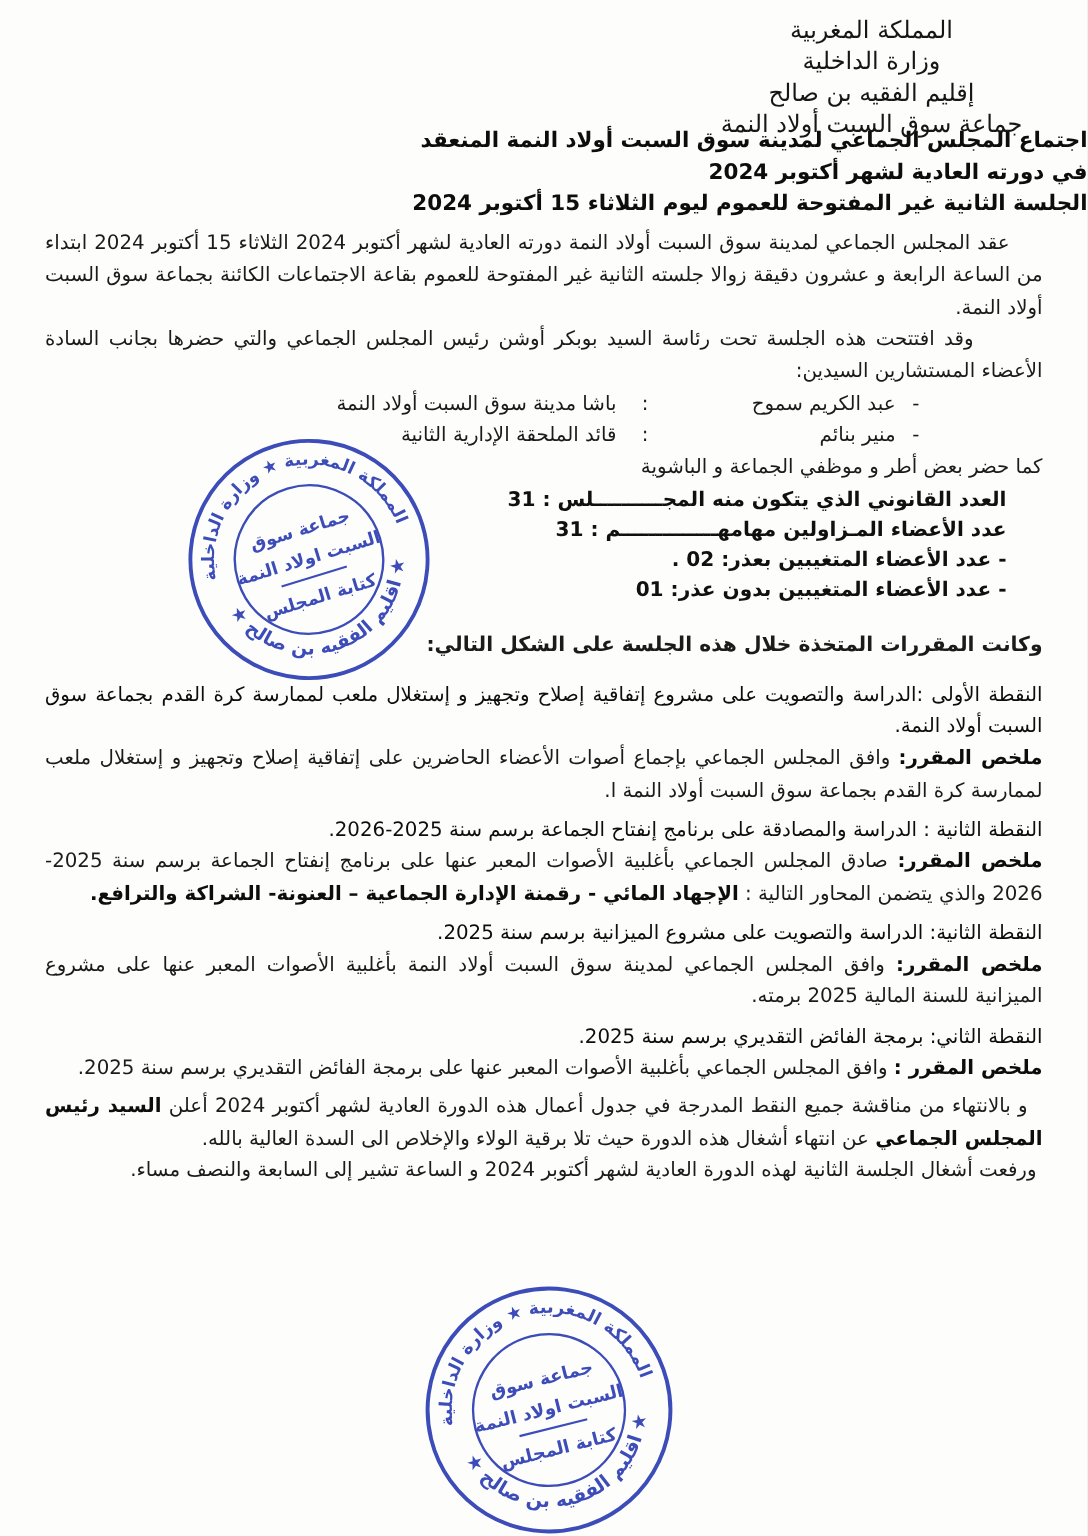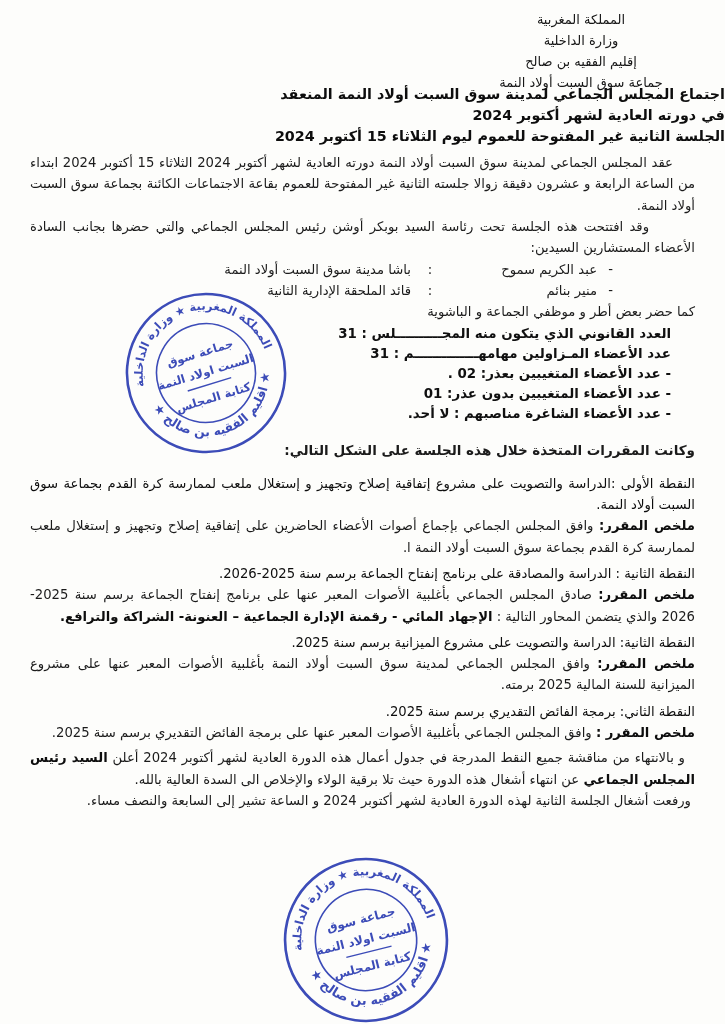--- a/index.html
+++ b/index.html
@@ -4,21 +4,21 @@
 <style>
   html,body{margin:0;padding:0;background:#e8e8e8;}
   .page{
     position:relative;width:725px;height:1024px;margin:0 auto;
     background:#fdfdfb;overflow:hidden;direction:rtl;
     font-family:"DejaVu Sans",sans-serif;color:#1b1b1b;
   }
   
   .letterhead{
     position:absolute;top:9px;right:18px;width:252px;
-    text-align:center;font-size:13px;line-height:21px;color:#161616;
+    text-align:center;font-size:16px;line-height:21px;color:#161616;
   }
   
   .title-block{padding-top:84px;text-align:center;font-weight:bold;color:#0d0d0d;}
   .title-main{font-size:20px;word-spacing:8px;line-height:26px;margin-bottom:4px;}
   .title-sub{font-size:14.3px;line-height:21px;text-align:right;}
   
   .body{padding:5px 30px 0 30px;font-size:13.2px;line-height:21.3px;text-align:justify;}
   .body p{margin:0;}
   .indent-sm{text-indent:22px;}
   .indent-lg{text-indent:46px;}
@@ -86,21 +86,20 @@
       </div>
     </div>
 
     <div class="staff-note">كما حضر بعض أطر و موظفي الجماعة و الباشوية</div>
 
     <div class="counts">
       <div>العدد القانوني الذي يتكون منه المجــــــــــلس : 31</div>
       <div>عدد الأعضاء المـزاولين مهامهــــــــــــــم : 31</div>
       <div>- عدد الأعضاء المتغيبين بعذر: 02 .</div>
       <div>- عدد الأعضاء المتغيبين بدون عذر: 01</div>
-      <div>- عدد الأعضاء الشاغرة مناصبهم : لا أحد.</div>
     </div>
 
     <div class="decisions-heading">وكانت المقررات المتخذة خلال هذه الجلسة على الشكل التالي:</div>
 
     <p class="pt-title">النقطة الأولى :الدراسة والتصويت على مشروع إتفاقية إصلاح وتجهيز و إستغلال ملعب لممارسة كرة القدم بجماعة سوق السبت أولاد النمة.</p>
     <p><span class="b">ملخص المقرر:</span><span> وافق المجلس الجماعي بإجماع أصوات الأعضاء الحاضرين على إتفاقية إصلاح وتجهيز و إستغلال ملعب لممارسة كرة القدم بجماعة سوق السبت أولاد النمة ا.</span><span class="b"></span></p>
 
     <p class="pt-title">النقطة الثانية : الدراسة والمصادقة على برنامج إنفتاح الجماعة برسم سنة 2025-2026.</p>
     <p><span class="b">ملخص المقرر:</span><span> صادق المجلس الجماعي بأغلبية الأصوات المعبر عنها على برنامج إنفتاح الجماعة برسم سنة 2025-2026 والذي يتضمن المحاور التالية : </span><span class="b">الإجهاد المائي - رقمنة الإدارة الجماعية – العنونة- الشراكة والترافع.</span></p>
 

